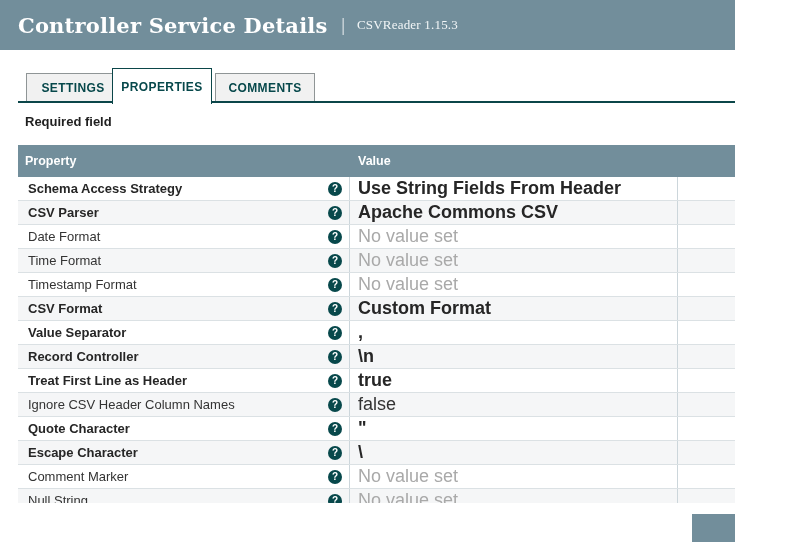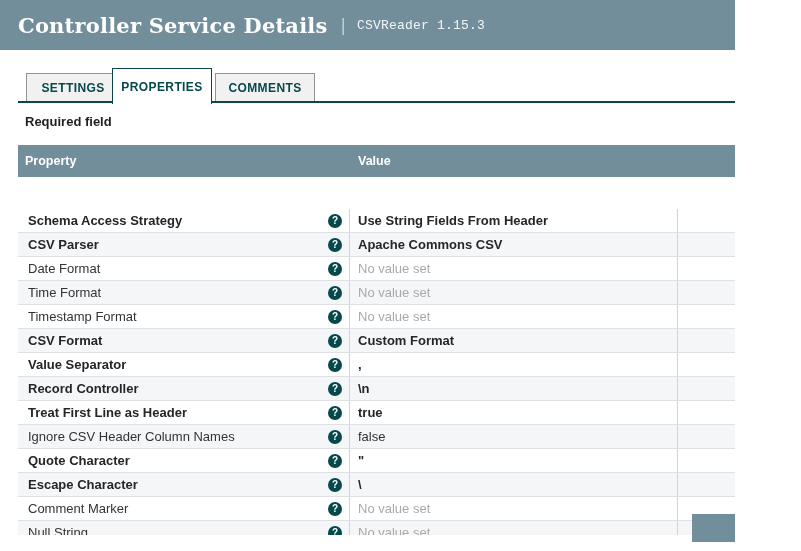--- a/index.html
+++ b/index.html
@@ -34,21 +34,21 @@
   }
   .dialog-title{
     font-family:"DejaVu Serif", serif;
     font-weight:700;font-size:21px;color:#ffffff;letter-spacing:.2px;
   }
   .title-sep{
     font-family:"DejaVu Serif", serif;
     color:#ffffff;opacity:.65;font-size:16px;margin:0 11px 0 13px;font-weight:400;
   }
   .dialog-subtitle{
-    font-family:Liberation Mono, monospace;
+    font-family:Liberation Serif, serif;
     font-size:13px;color:#f2f6f7;font-weight:400;letter-spacing:.2px;
   }
   
   .tabs-underline{
     position:absolute;left:18px;top:101px;width:760px;height:2px;
     background:#0b4649;z-index:3;
   }
   .tab{
     position:absolute;top:73px;height:29px;
     background:#f1f1f1;border:1px solid #8f9596;border-bottom:none;
@@ -71,39 +71,39 @@
   .prop-table{
     position:absolute;left:18px;top:145px;width:760px;
   }
   .thead{
     height:32px;background:#728E9B;color:#ffffff;
     display:flex;align-items:center;font-weight:700;font-size:12.5px;
   }
   .th-prop{width:332px;padding-left:7px;}
   .th-val{flex:1;padding-left:8px;}
   .tbody{
-    position:relative;width:745px;height:326px;overflow:hidden;background:#ffffff;margin-top:32px;
+    position:relative;width:745px;height:326px;overflow:hidden;background:#ffffff;
   }
   .trow{
     display:flex;height:24px;align-items:stretch;
     border-bottom:1px solid #dbe1e4;background:#ffffff;
   }
   .trow.alt{background:#f5f6f7;}
   .cell-prop{
     width:332px;display:flex;align-items:center;justify-content:space-between;
     padding:0 7px 0 10px;border-right:1px solid #ccd6db;
   }
   .cell-val{
     width:328px;display:flex;align-items:center;
     padding-left:8px;border-right:1px solid #ccd6db;
   }
   .cell-extra{flex:1;}
   .prop-name{font-size:13px;color:#333;}
   .prop-name.req{font-weight:700;color:#262626;}
-  .val-text{font-size:13px;color:#333;}
+  .val-text{font-size:18px;color:#333;}
   .val-text.req{font-weight:700;color:#262626;}
   .val-text.unset{color:#a9a9a9;font-weight:400;}
   .help-icon{
     flex:0 0 auto;width:14px;height:14px;border-radius:50%;
     background:#07484b;color:#ffffff;font-size:10px;font-weight:700;
     display:inline-flex;align-items:center;justify-content:center;
     line-height:1;cursor:pointer;
   }
   
   .scrollbar{

